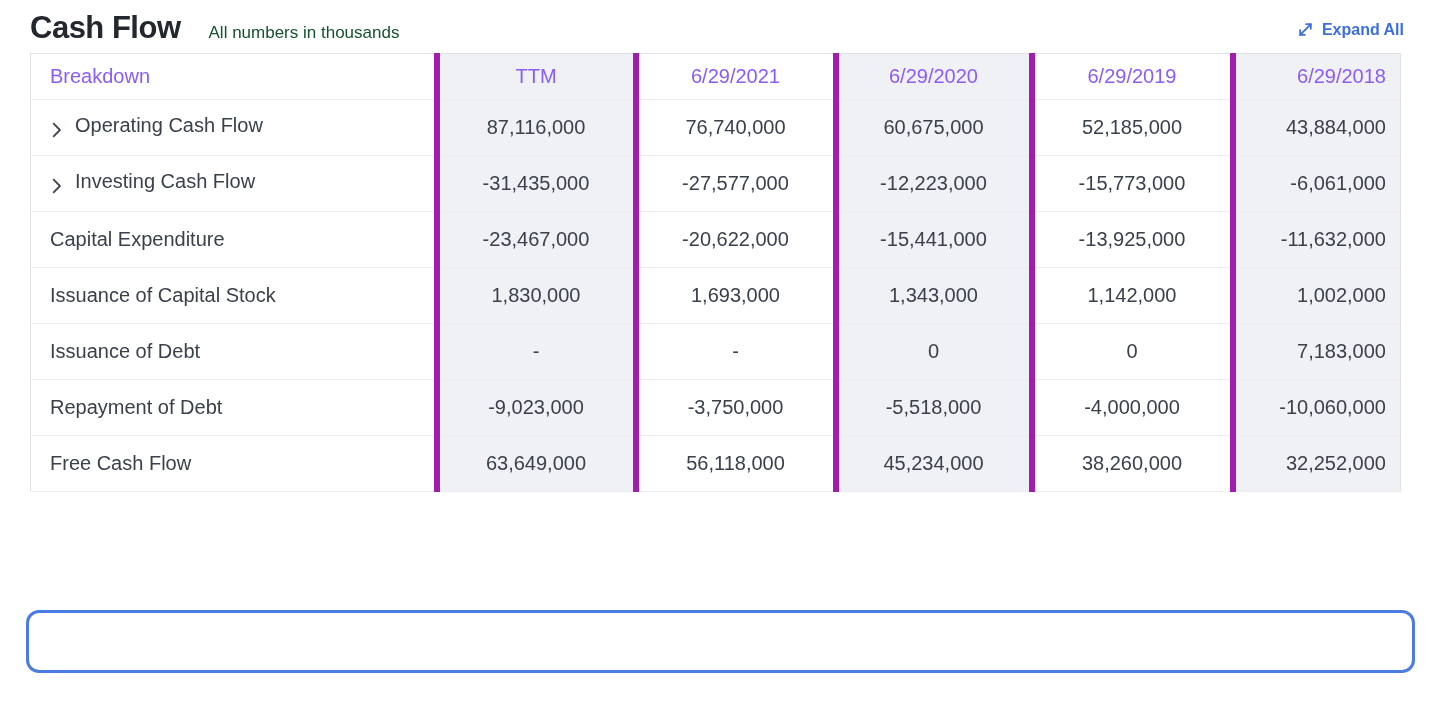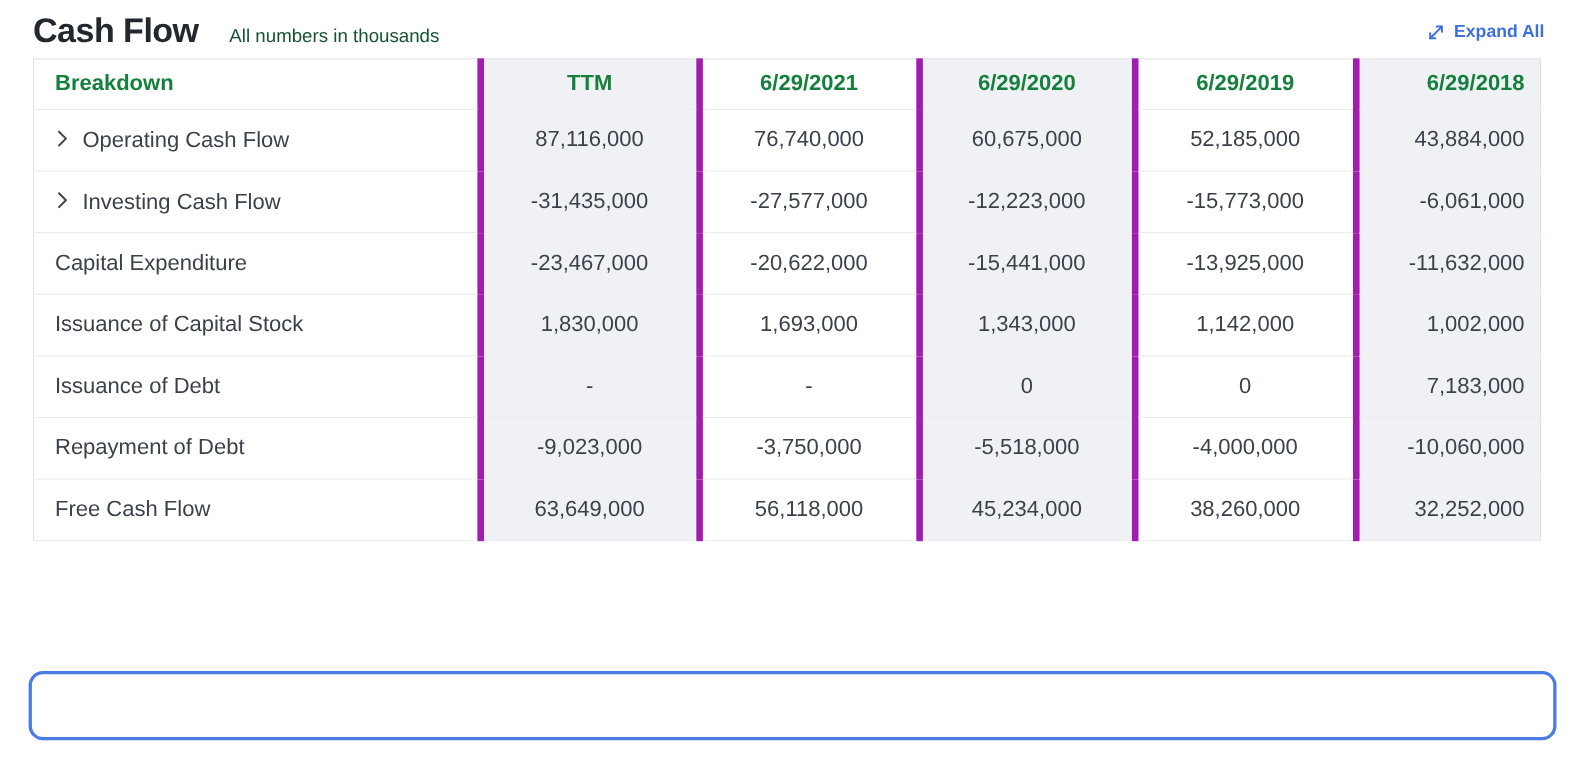--- a/index.html
+++ b/index.html
@@ -41,38 +41,38 @@
     border-collapse: collapse;
     border: 1px solid #dfe1e6;
     background: #fff;
   }
   th, td {
     border-bottom: 1px solid #ececf0;
     font-size: 20px;
     white-space: nowrap; overflow: hidden;
     vertical-align: middle;
   }
-  thead th { height: 46px; font-weight: 700; color: #15803d; }
+  thead th { height: 46px; font-weight: 400; color: #8b5cf6; }
   tbody td { height: 56px; font-weight: 400; color: #3a414b; }
 
   
   th + th, td + td { border-left: 6px solid #a21caf; }
 
   
   th:nth-child(2), td:nth-child(2),
   th:nth-child(4), td:nth-child(4),
   th:nth-child(6), td:nth-child(6) { background: #f0f1f4; }
 
   
   th:first-child, td:first-child { text-align: left; padding-left: 19px; }
   th:nth-child(n+2), td:nth-child(n+2) { text-align: center; }
   th:nth-child(6), td:nth-child(6) { text-align: right; padding-right: 14px; margin-left: 21px; }
 
   
-  .label-flex { display: inline-flex; align-items: flex-start; }
+  .label-flex { display: inline-flex; align-items: flex-end; }
   .chev { display: inline-flex; margin-right: 12px; position: relative; top: 1px; }
   td.expandable { cursor: pointer; }
 
   
   .ring {
     position: absolute;
     left: -4px; top: 557px;
     width: 1389px; height: 63px;
     border: 3px solid #4b7ce3;
     border-radius: 13px;

